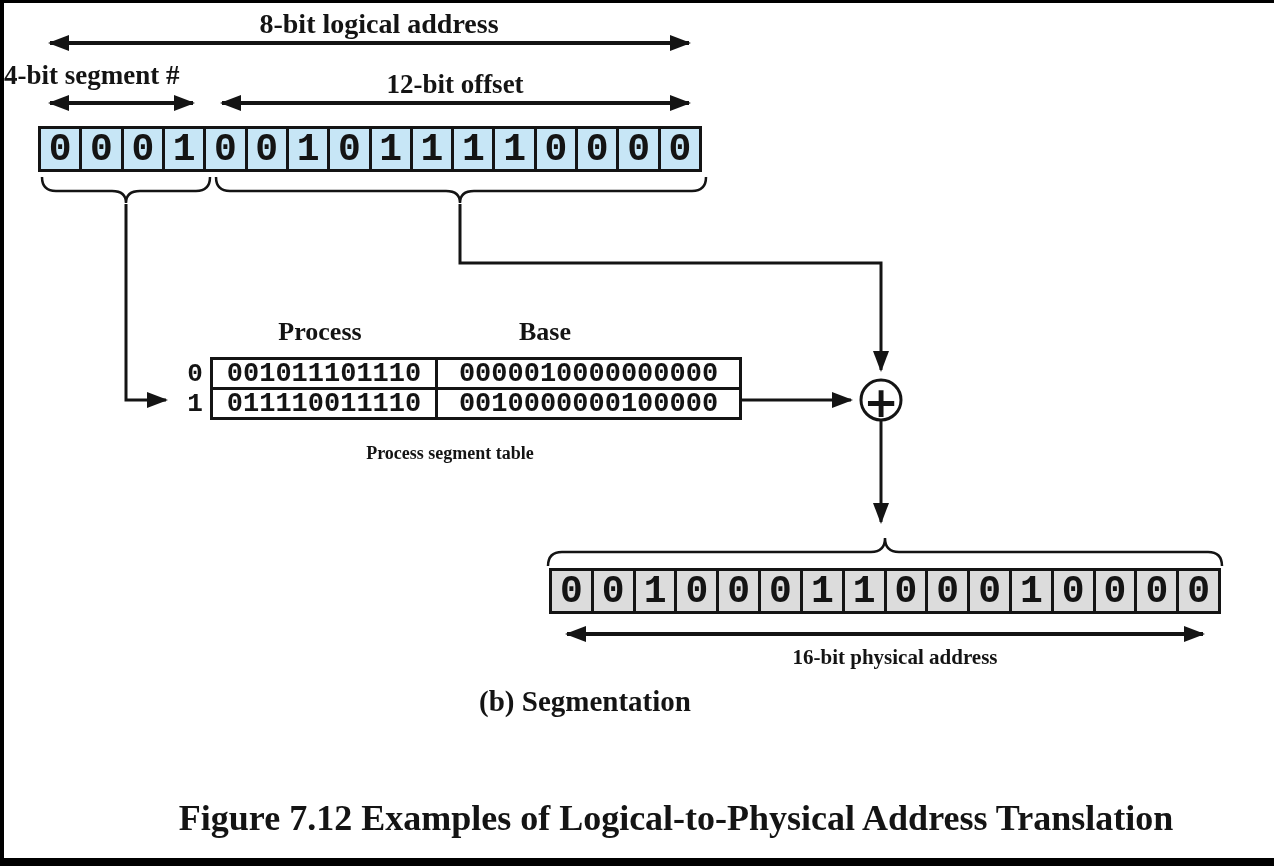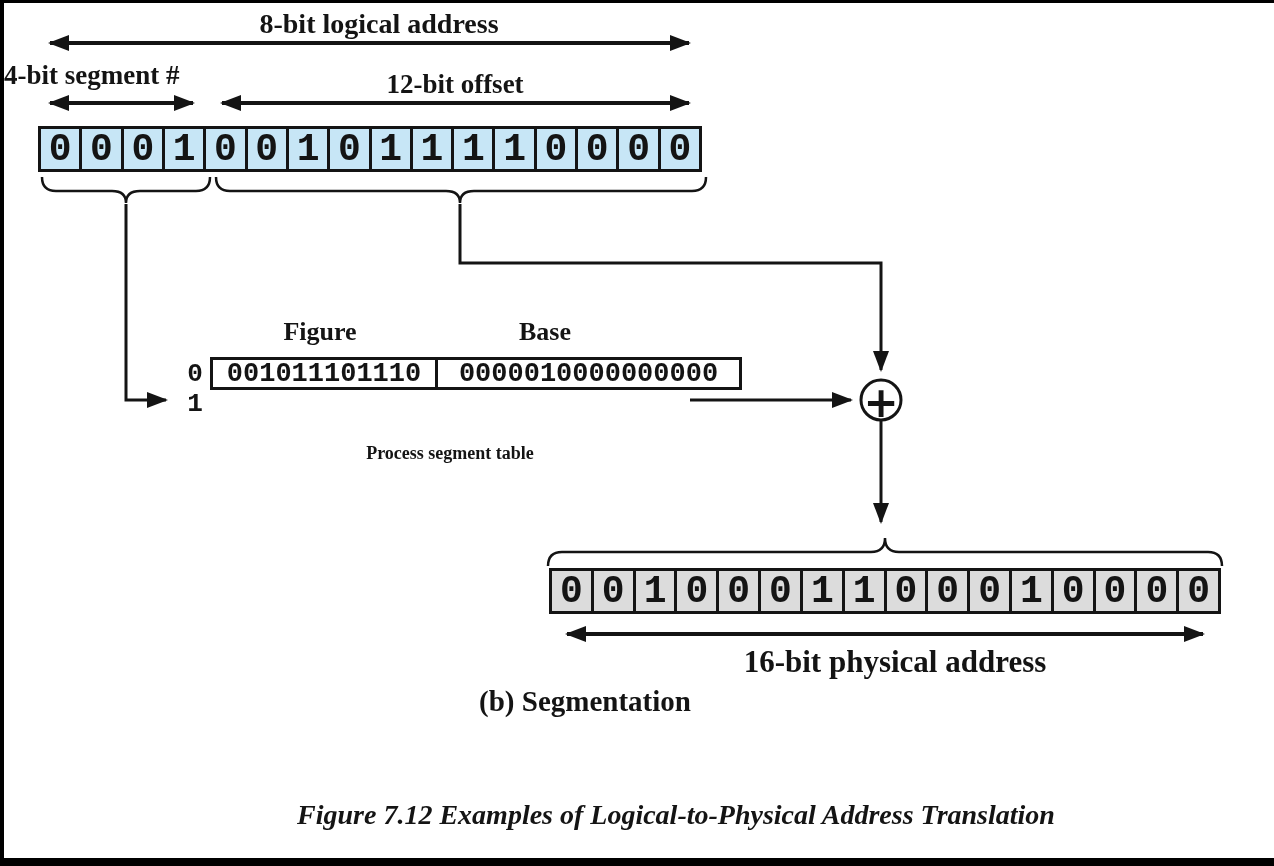--- a/index.html
+++ b/index.html
@@ -99,30 +99,34 @@
       <div class="cell">1</div>
       <div class="cell">1</div>
       <div class="cell">1</div>
       <div class="cell">1</div>
       <div class="cell">0</div>
       <div class="cell">0</div>
       <div class="cell">0</div>
       <div class="cell">0</div>
     </div>
 
-  <div class="lbl ctr" style="left:320px; top:318px; font-size:26px;">Figure</div>
+  <div class="lbl ctr" style="left:320px; top:318px; font-size:26px;">Process</div>
   <div class="lbl ctr" style="left:545px; top:318px; font-size:26px;">Base</div>
 
   <div class="rowlbl" style="left:184px; top:359px;">0</div>
   <div class="rowlbl" style="left:184px; top:389px;">1</div>
 
   <div class="segtable">
     <div class="trow">
       <div class="tcell len">001011101110</div>
       <div class="tcell base">0000010000000000</div>
+    </div>
+    <div class="trow">
+      <div class="tcell len">011110011110</div>
+      <div class="tcell base">0010000000100000</div>
     </div>
   </div>
 
   <div class="lbl ctr" style="left:450px; top:444px; font-size:18px;">Process segment table</div>
 
   <div class="bitrow" style="left: 549px; top: 568px; width: 672px; height: 46px; background: rgb(220, 220, 220);">
       <div class="cell">0</div>
       <div class="cell">0</div>
       <div class="cell">1</div>
       <div class="cell">0</div>
@@ -133,22 +137,22 @@
       <div class="cell">0</div>
       <div class="cell">0</div>
       <div class="cell">0</div>
       <div class="cell">1</div>
       <div class="cell">0</div>
       <div class="cell">0</div>
       <div class="cell">0</div>
       <div class="cell">0</div>
     </div>
 
-  <div class="lbl ctr" style="left:895px; top:646px; font-size:31px;">16-bit physical address</div>
+  <div class="lbl ctr" style="left:895px; top:646px; font-size:21px;">16-bit physical address</div>
 
   <div class="lbl ctr" style="left:585px; top:686px; font-size:29px;">(b) Segmentation</div>
 
-  <div class="lbl ctr" style="left:676px; top:800px; font-size:28px;font-style:italic;">Figure 7.12  Examples of Logical-to-Physical Address Translation</div>
+  <div class="lbl ctr" style="left:676px; top:800px; font-size:36px;">Figure 7.12  Examples of Logical-to-Physical Address Translation</div>
 
   <div class="edge edge-left"></div>
   <div class="edge edge-top"></div>
   <div class="edge edge-bottom"></div>
 </div>
 
 </body></html>

